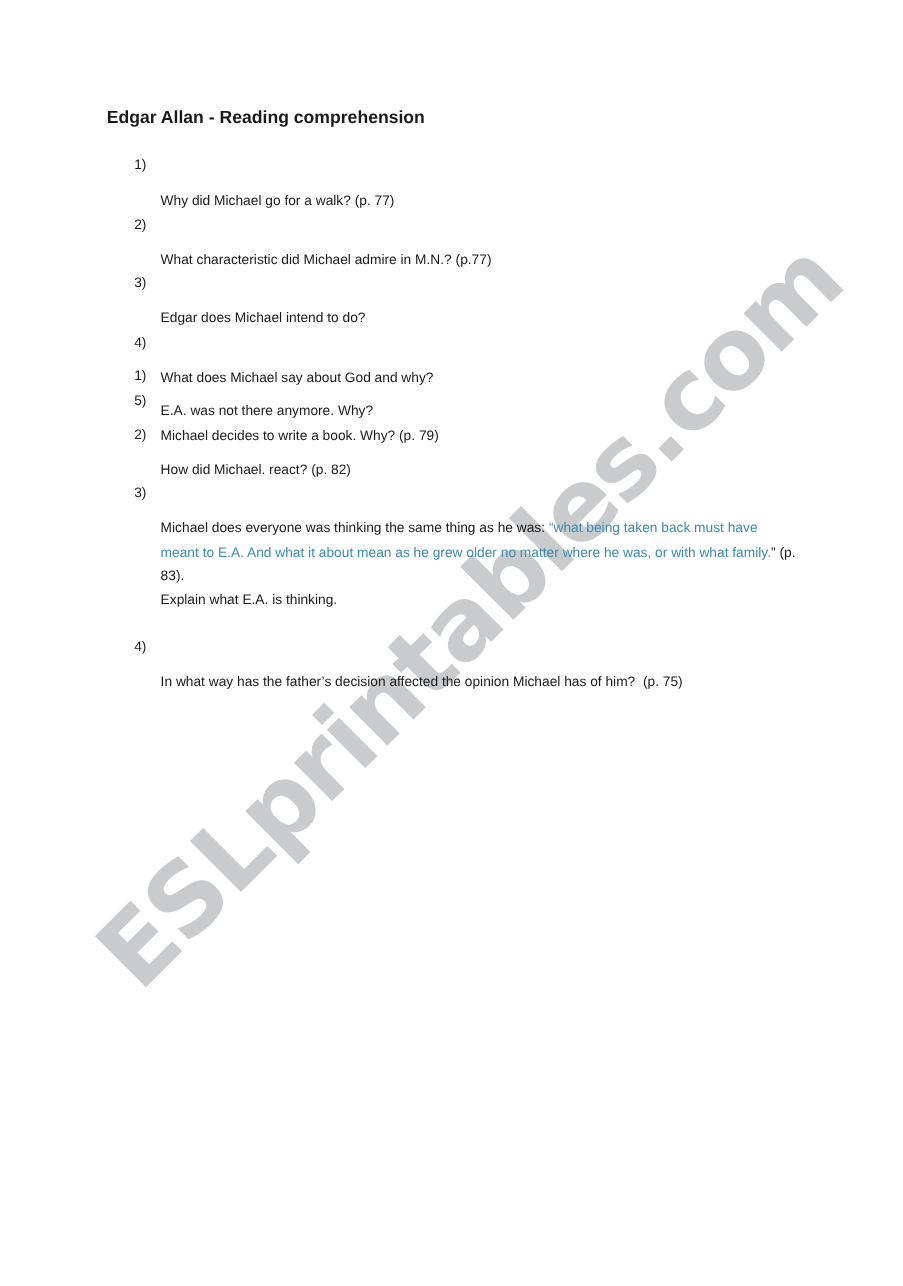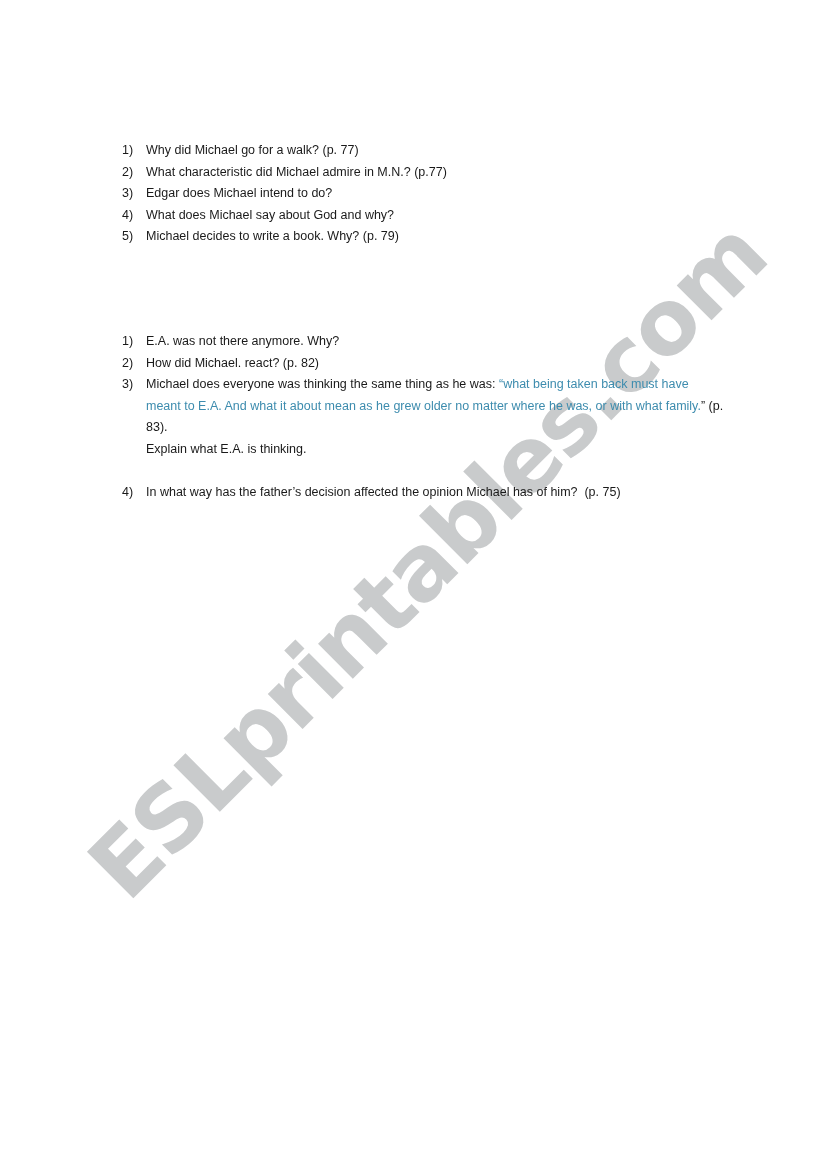--- a/index.html
+++ b/index.html
@@ -62,29 +62,30 @@
     padding: 0;
     width: 604px;
   }
   .question-list li {
     display: flex;
     font-size: 12.5px;
     line-height: 21.5px;
   }
   .question-list li.spaced { margin-top: 21.5px; }
   .q-num { flex: 0 0 24px; width: 24px; }
-  .q-text { flex: 1 1 auto; white-space: pre-wrap; }
+  .q-text { flex: 1 1 auto; white-space: pre-wrap; margin-top: 32px; }
   .quote { color: var(--quote-blue); }
 </style>
 </head>
 <body>
 
 <div class="page">
   <div class="watermark">ESLprintables.com</div>
 
+  <h1 class="doc-title">Edgar Allan - Reading comprehension</h1>
 
   <section class="chapter chapter-0">
     <ol class="question-list">
         <li>
           <span class="q-num">1)</span>
           <span class="q-text"><span>Why did Michael go for a walk? (p. 77)</span></span>
         </li>
         <li>
           <span class="q-num">2)</span>
           <span class="q-text"><span>What characteristic did Michael admire in M.N.? (p.77)</span></span>

